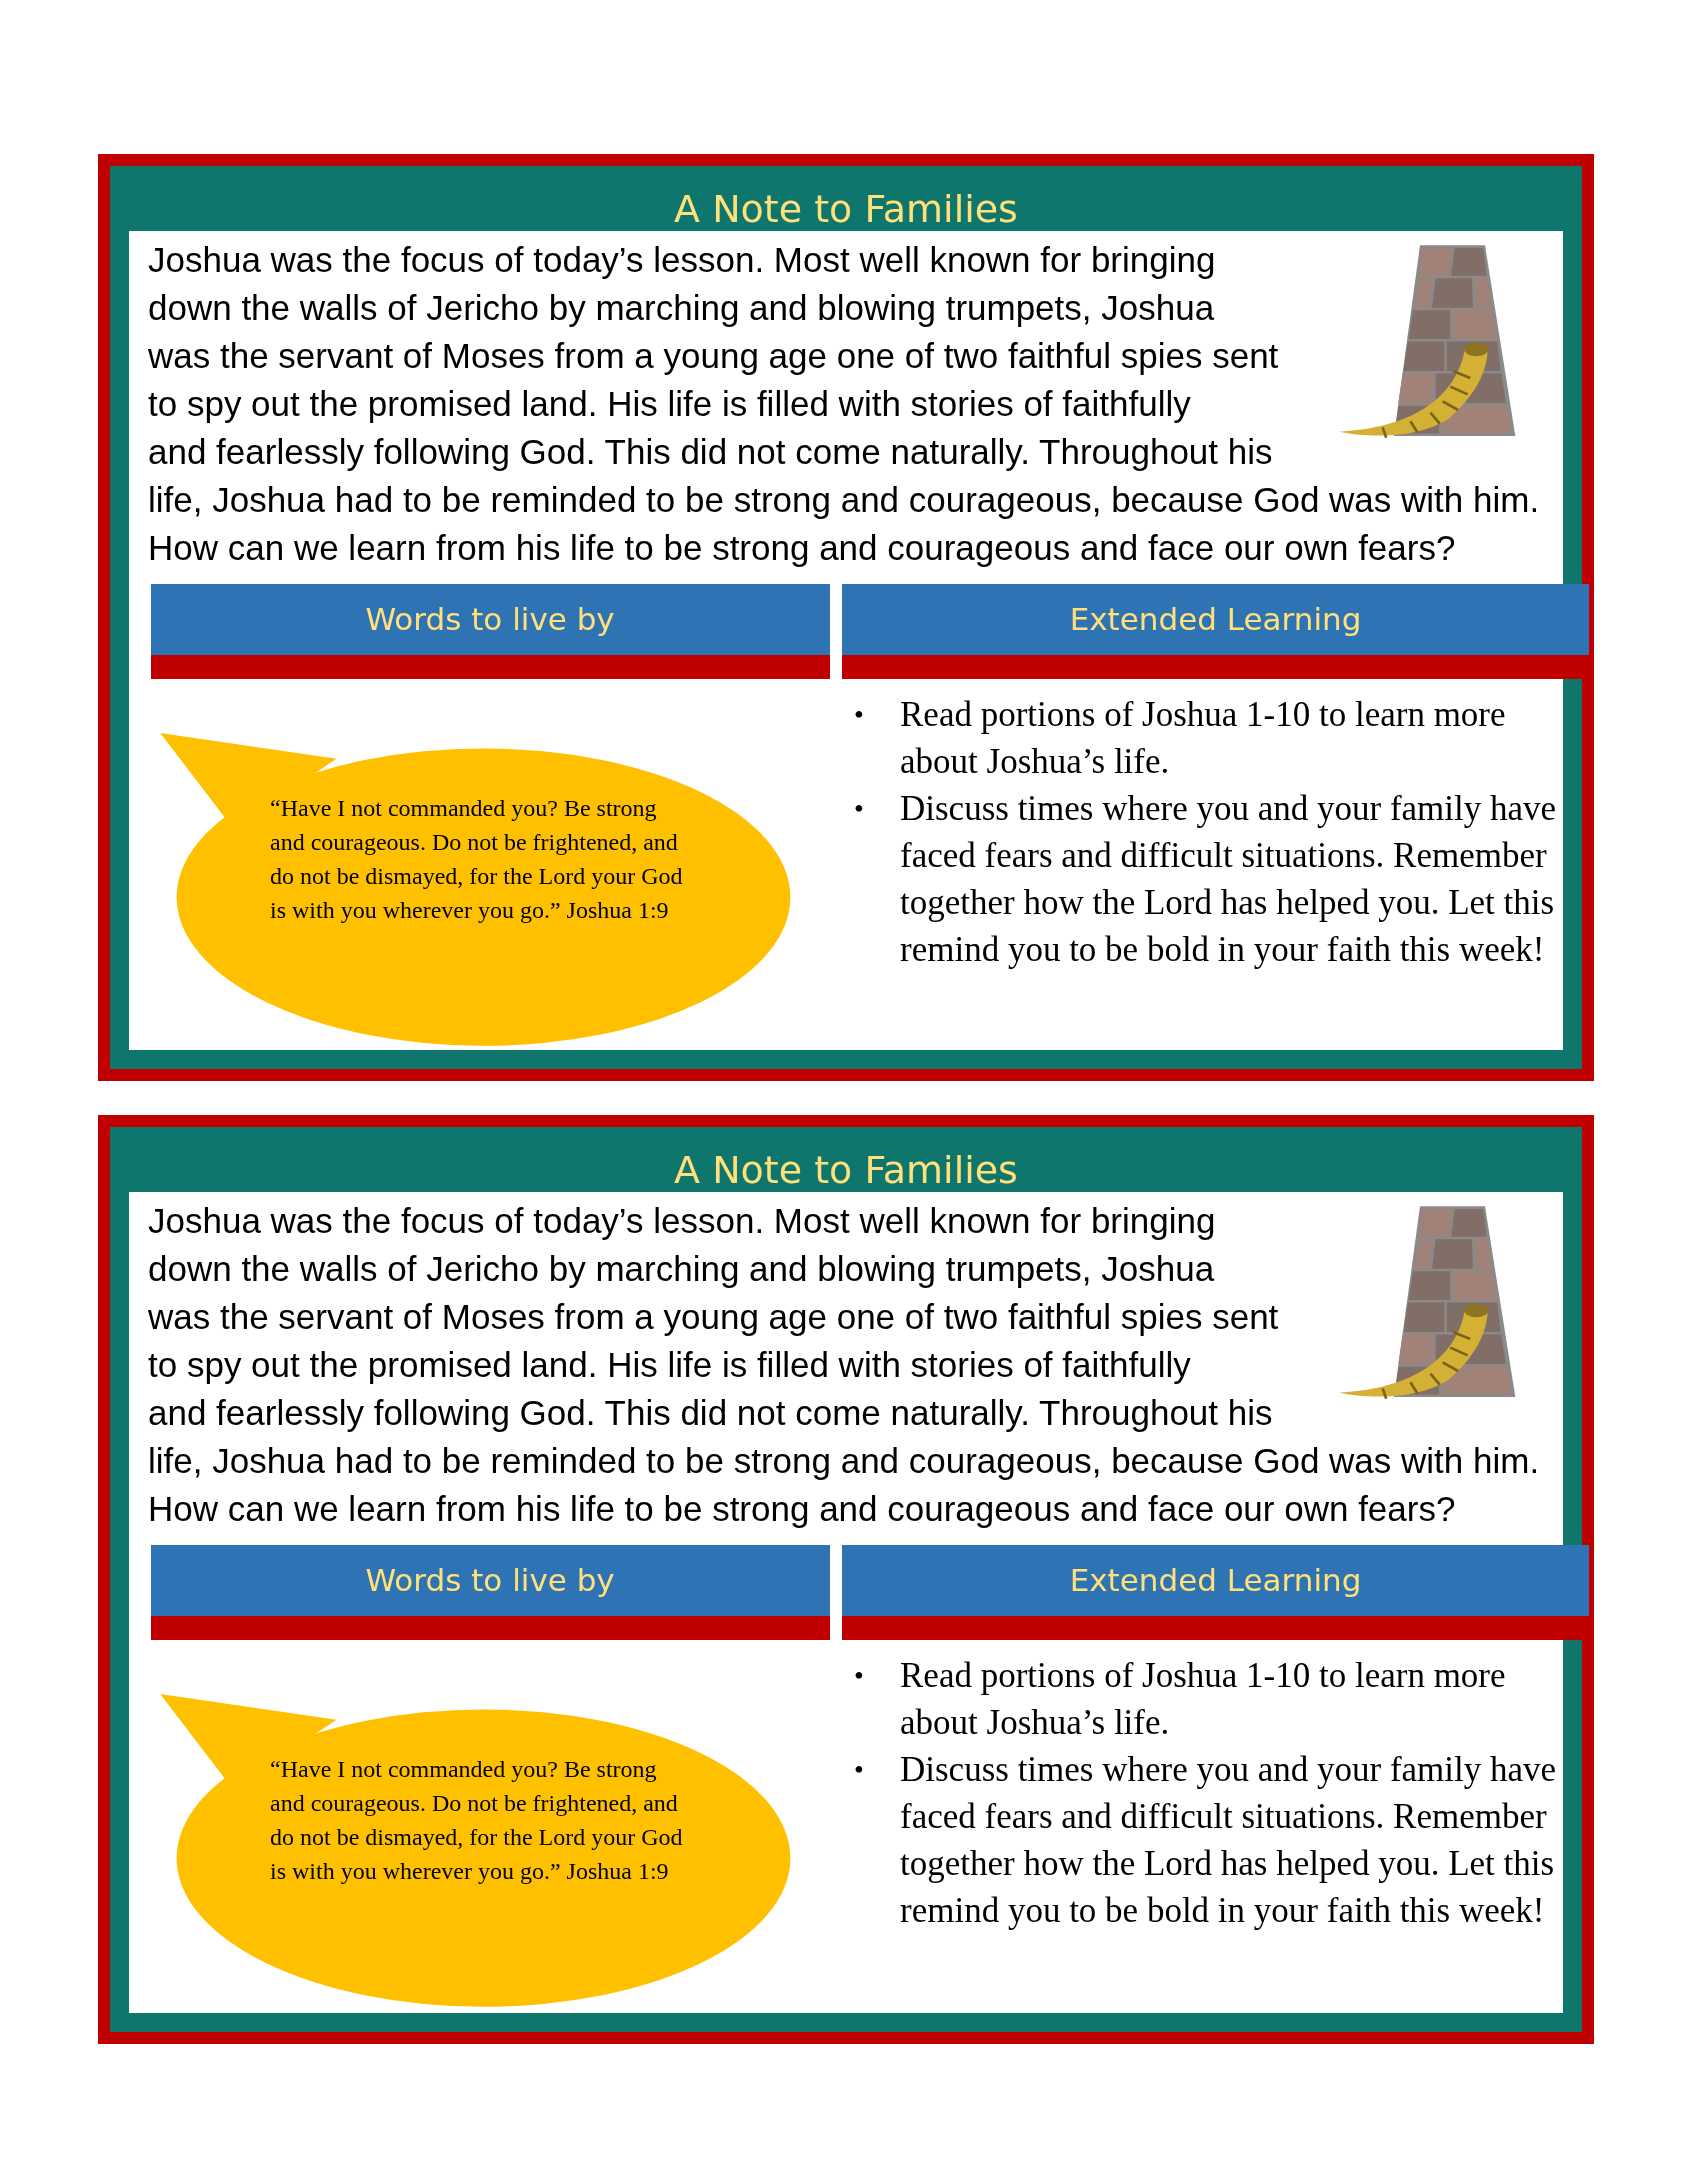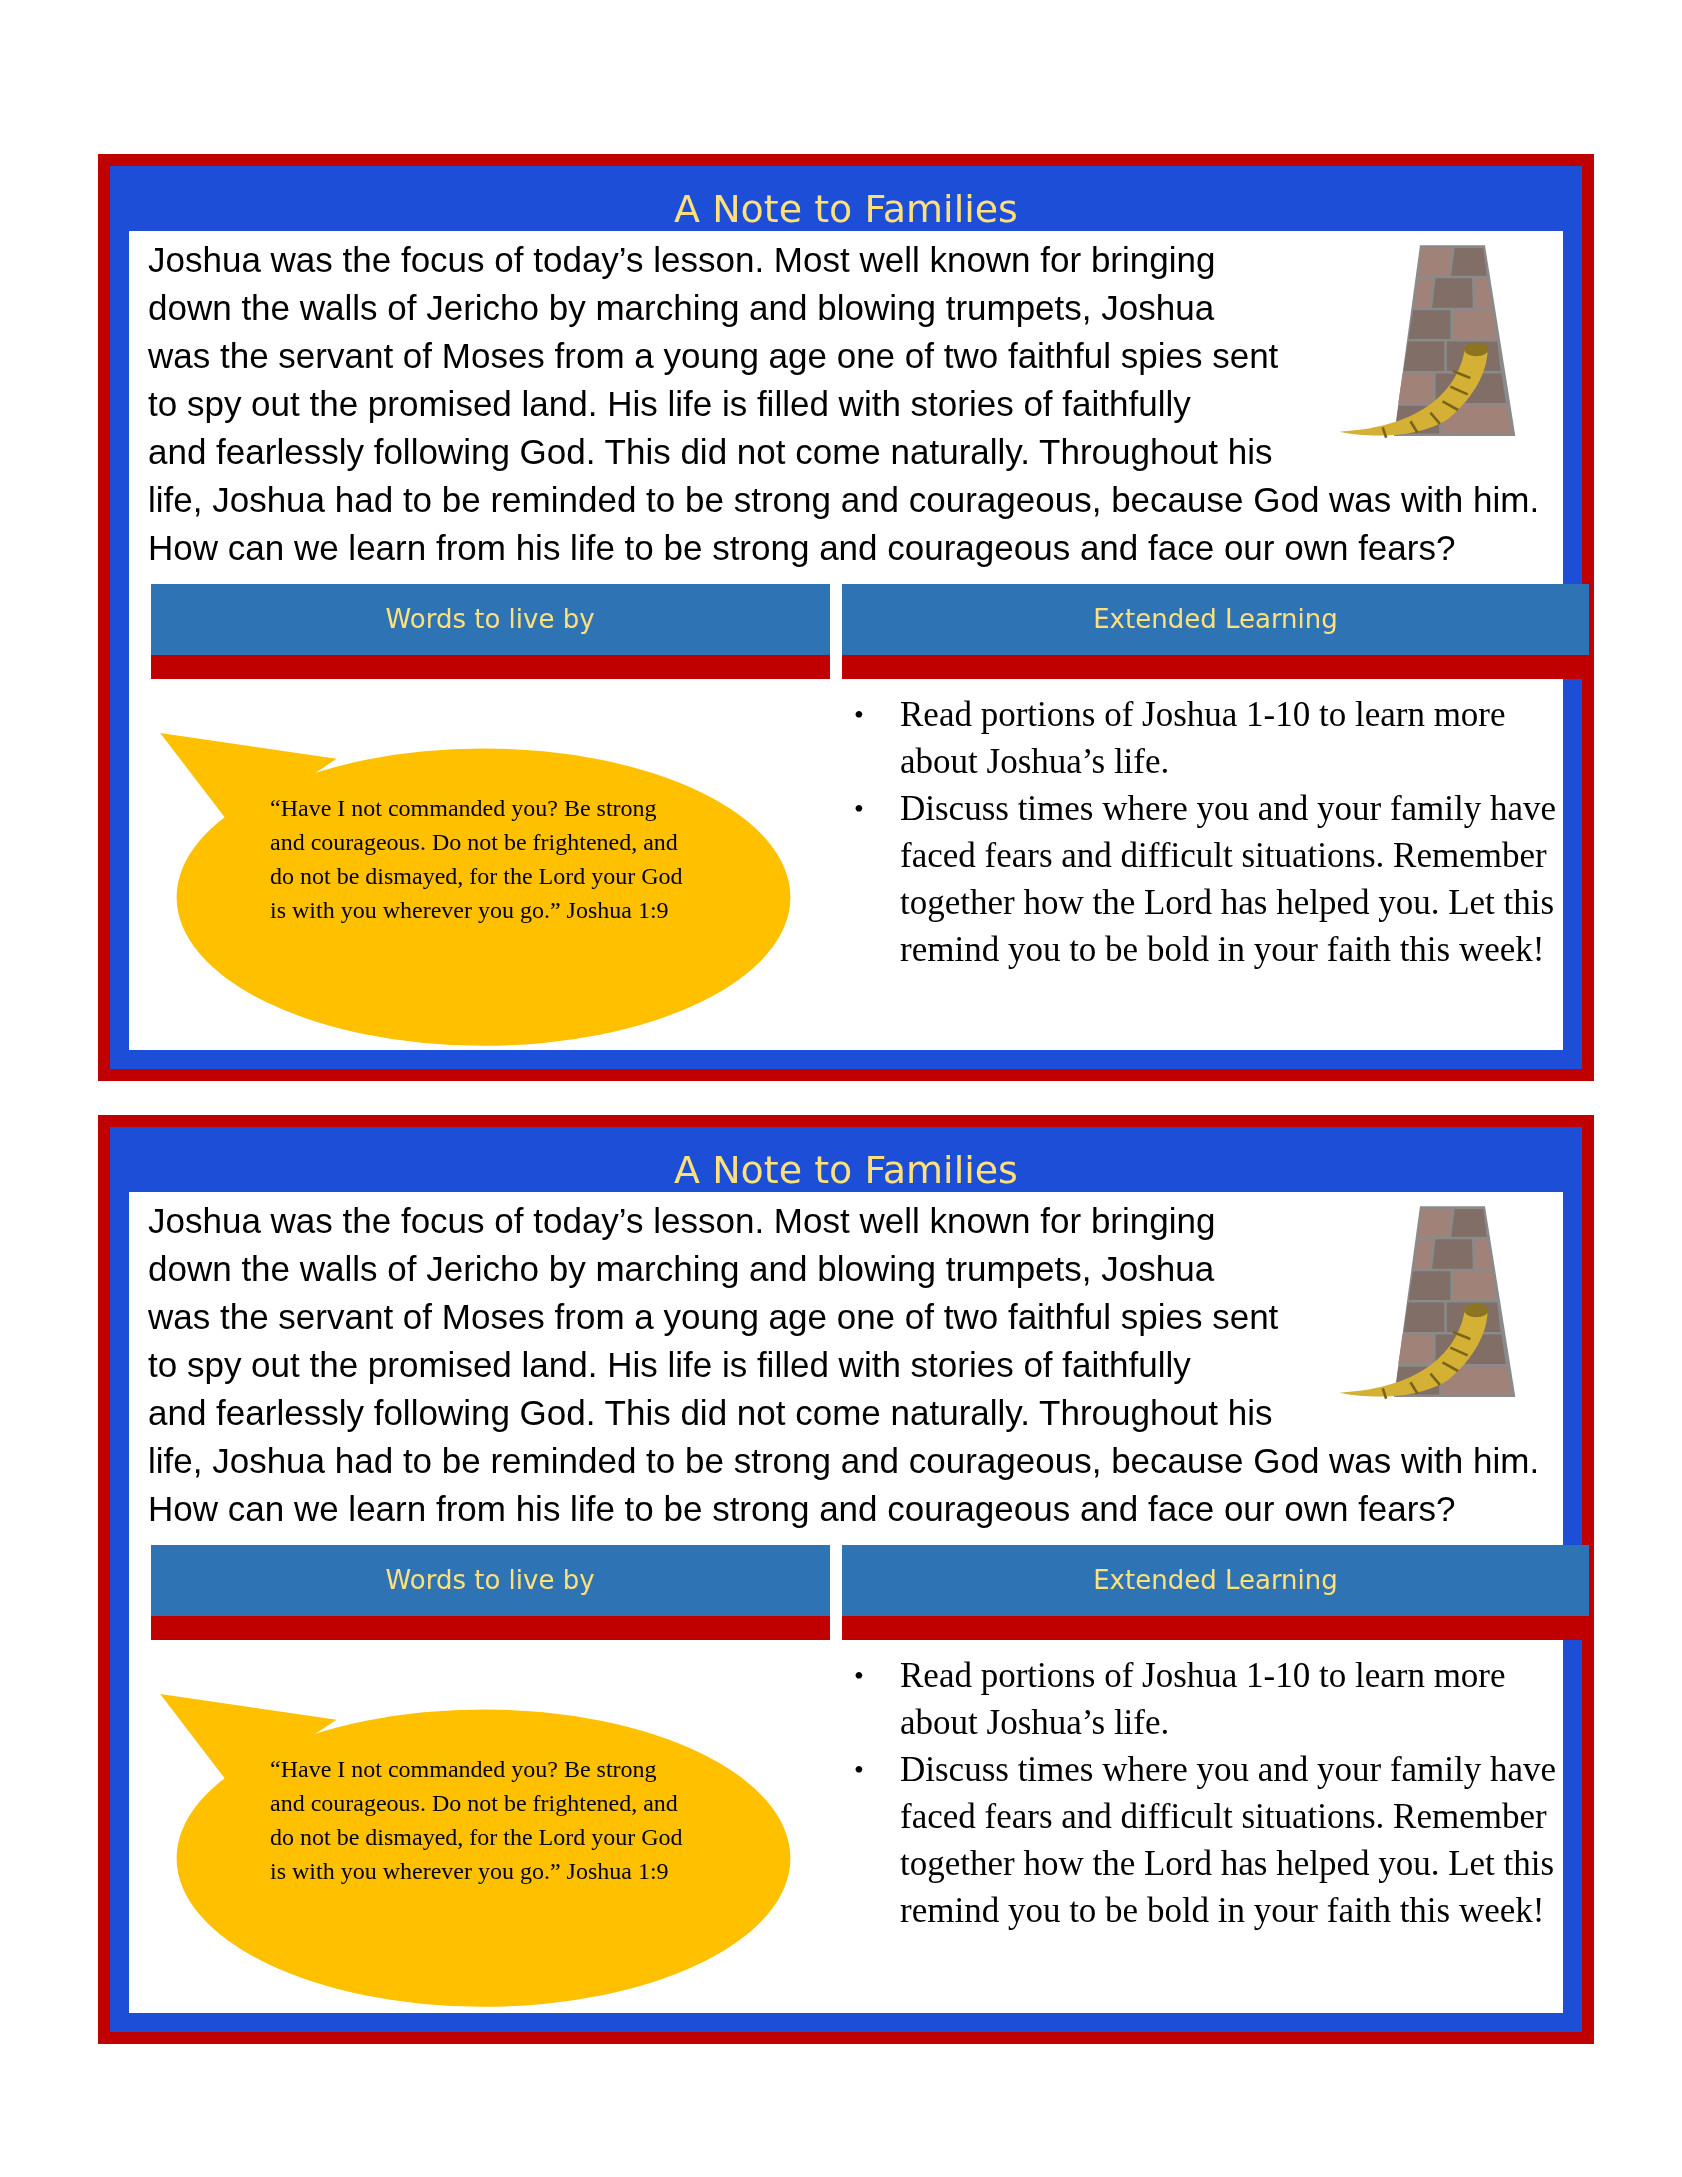--- a/index.html
+++ b/index.html
@@ -7,21 +7,21 @@
     .card {
       position: absolute; left: 98px; width: 1496px;
       box-sizing: border-box;
       background: #c00000;
       padding: 12px;
     }
     .card.c1 { top: 154px; height: 927px; }
     .card.c2 { top: 1115px; height: 929px; }
     .blue {
       position: absolute; left: 12px; top: 12px; right: 12px; bottom: 12px;
-      background: #1d4ed8;
+      background: #0f766e;
     }
     .card-title {
       position: absolute; left: 0; right: 0; top: 17.3px; height: 52px;
       text-align: center;
       font-family: "DejaVu Sans", sans-serif;
       font-size: 38px; line-height: 52px;
       color: #ffe07a;
       letter-spacing: 0px;
     }
     .white {
@@ -37,21 +37,21 @@
     .intro .ln { display: block; white-space: nowrap; }
     .wall-art { position: absolute; right: 26px; top: 10.4px; width: 208px; height: 208px; }
     .sec-header {
       position: absolute; top: 353px; height: 97px;
     }
     .sec-header .sh-blue {
       position: absolute; left: 0; right: 0; top: 0; height: 71px;
       background: #2e74b5;
       text-align: center;
       font-family: "DejaVu Sans", sans-serif;
-      font-size: 26px; line-height: 71px; color: #ffe07a;
+      font-size: 31px; line-height: 71px; color: #ffe07a;
     }
     .sec-header .sh-red {
       position: absolute; left: 0; right: 0; top: 71px; height: 24px;
       background: #c00000;
     }
     .sh-left { left: 21.6px; width: 679px; }
     .sh-right { left: 713px; width: 747px; }
     .bubble { position: absolute; left: 26px; top: 493px; width: 657px; height: 329px; }
     .bubble-text {
       position: absolute; left: 141px; top: 560px; width: 415px;

